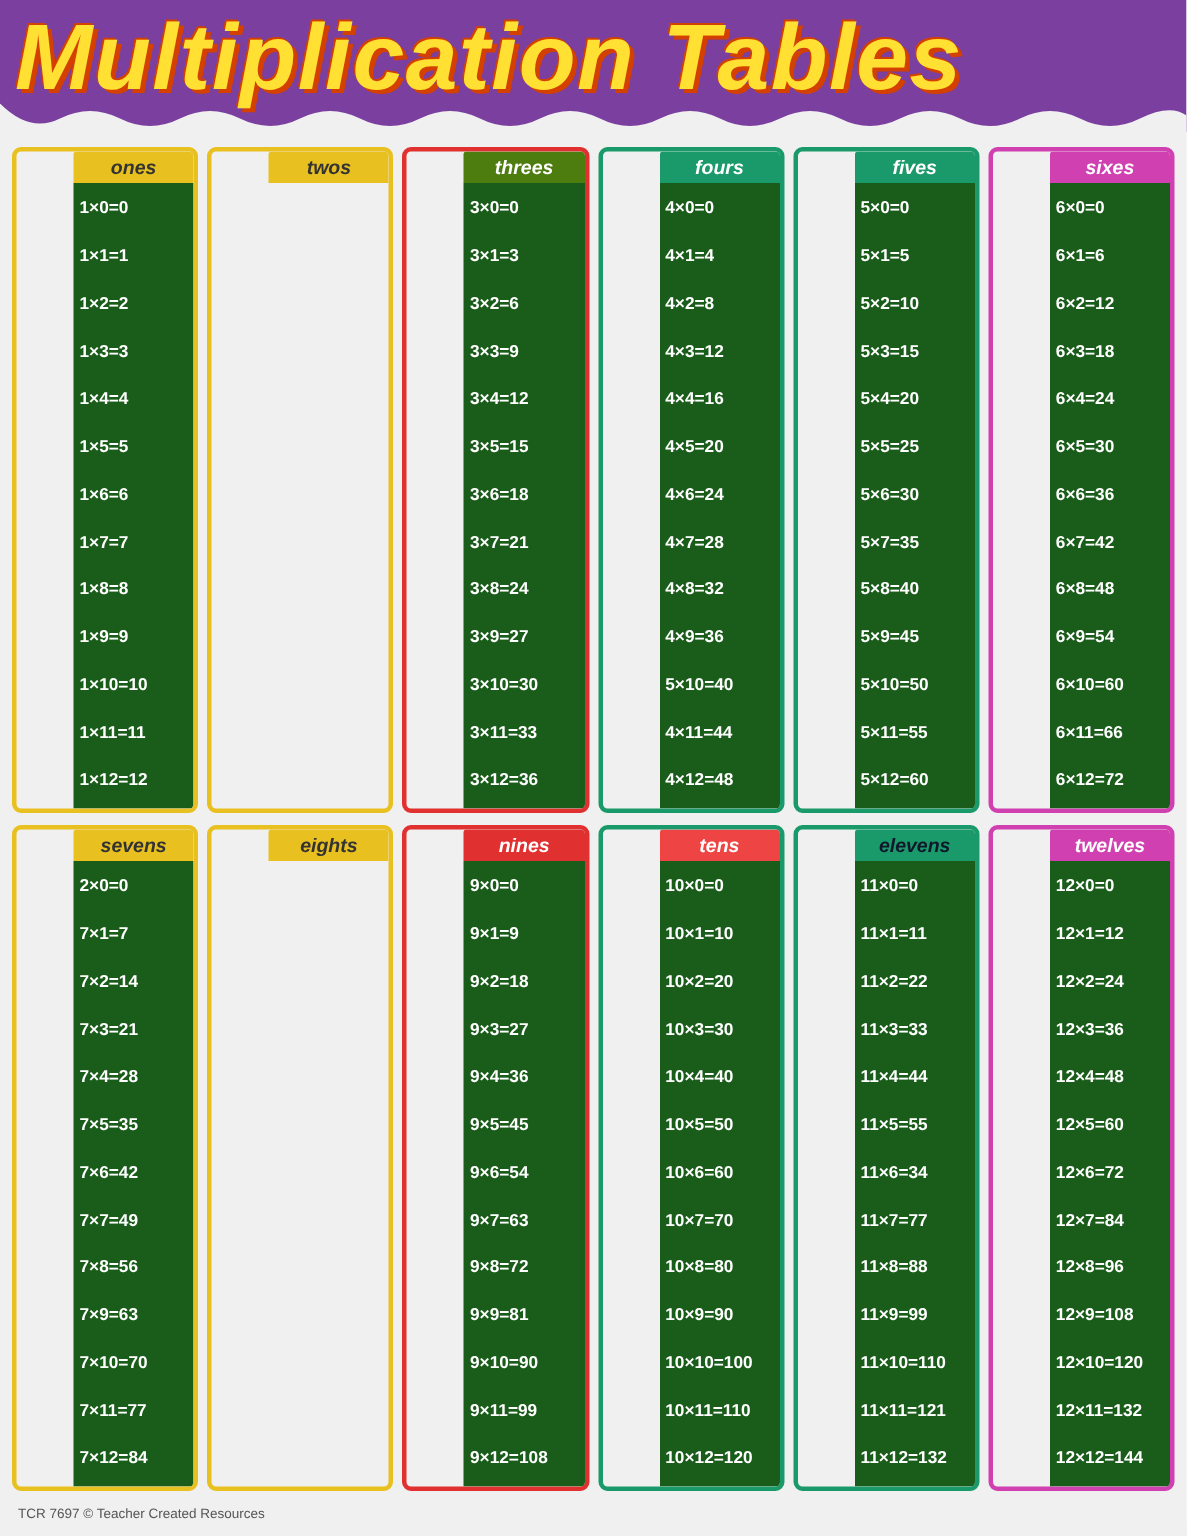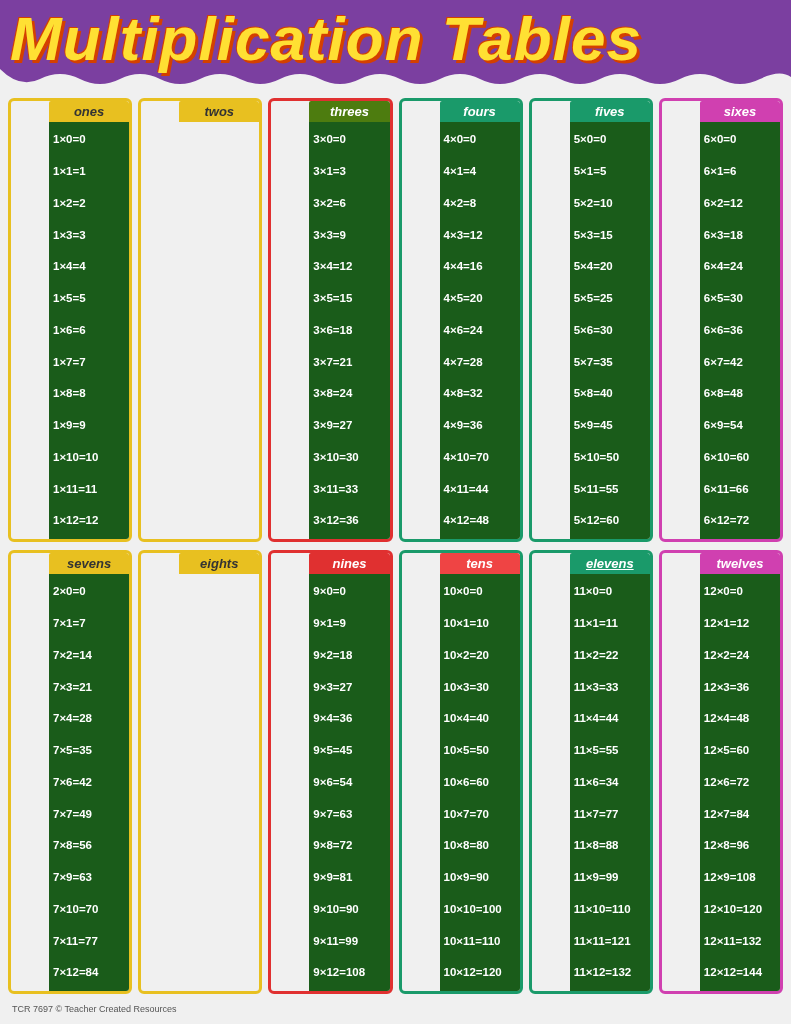--- a/index.html
+++ b/index.html
@@ -117,21 +117,21 @@
     .card-eights { border-color: #e8c020; }
     .card-eights .table-header { background: #e8c020; color: #333; }
 
     .card-nines { border-color: #e03030; }
     .card-nines .table-header { background: #e03030; color: white; }
 
     .card-tens { border-color: #1a9a6a; }
     .card-tens .table-header { background: #ef4444; color: white; }
 
     .card-elevens { border-color: #1a9a6a; }
-    .card-elevens .table-header { background: #1a9a6a; color: #ffffff; text-decoration: underline; }
+    .card-elevens .table-header { background: #1a9a6a; color: #0f172a; }
 
     .card-twelves { border-color: #d040b0; }
     .card-twelves .table-header { background: #d040b0; color: white; }
   </style>
 </head>
 <body>
 
 <div class="page">
   <div class="header">
     <div class="header-title">Multiplication Tables</div>
@@ -188,21 +188,21 @@
             <div class="table-row-item">4×0=0</div>
             <div class="table-row-item">4×1=4</div>
             <div class="table-row-item">4×2=8</div>
             <div class="table-row-item">4×3=12</div>
             <div class="table-row-item">4×4=16</div>
             <div class="table-row-item">4×5=20</div>
             <div class="table-row-item">4×6=24</div>
             <div class="table-row-item">4×7=28</div>
             <div class="table-row-item">4×8=32</div>
             <div class="table-row-item">4×9=36</div>
-            <div class="table-row-item">4×10=70</div>
+            <div class="table-row-item">5×10=40</div>
             <div class="table-row-item">4×11=44</div>
             <div class="table-row-item">4×12=48</div>
           </div>
         </div>
         <div class="table-card card-fives">
           <div class="table-header">fives</div>
           <div class="table-body">
             <div class="table-row-item">5×0=0</div>
             <div class="table-row-item">5×1=5</div>
             <div class="table-row-item">5×2=10</div>

